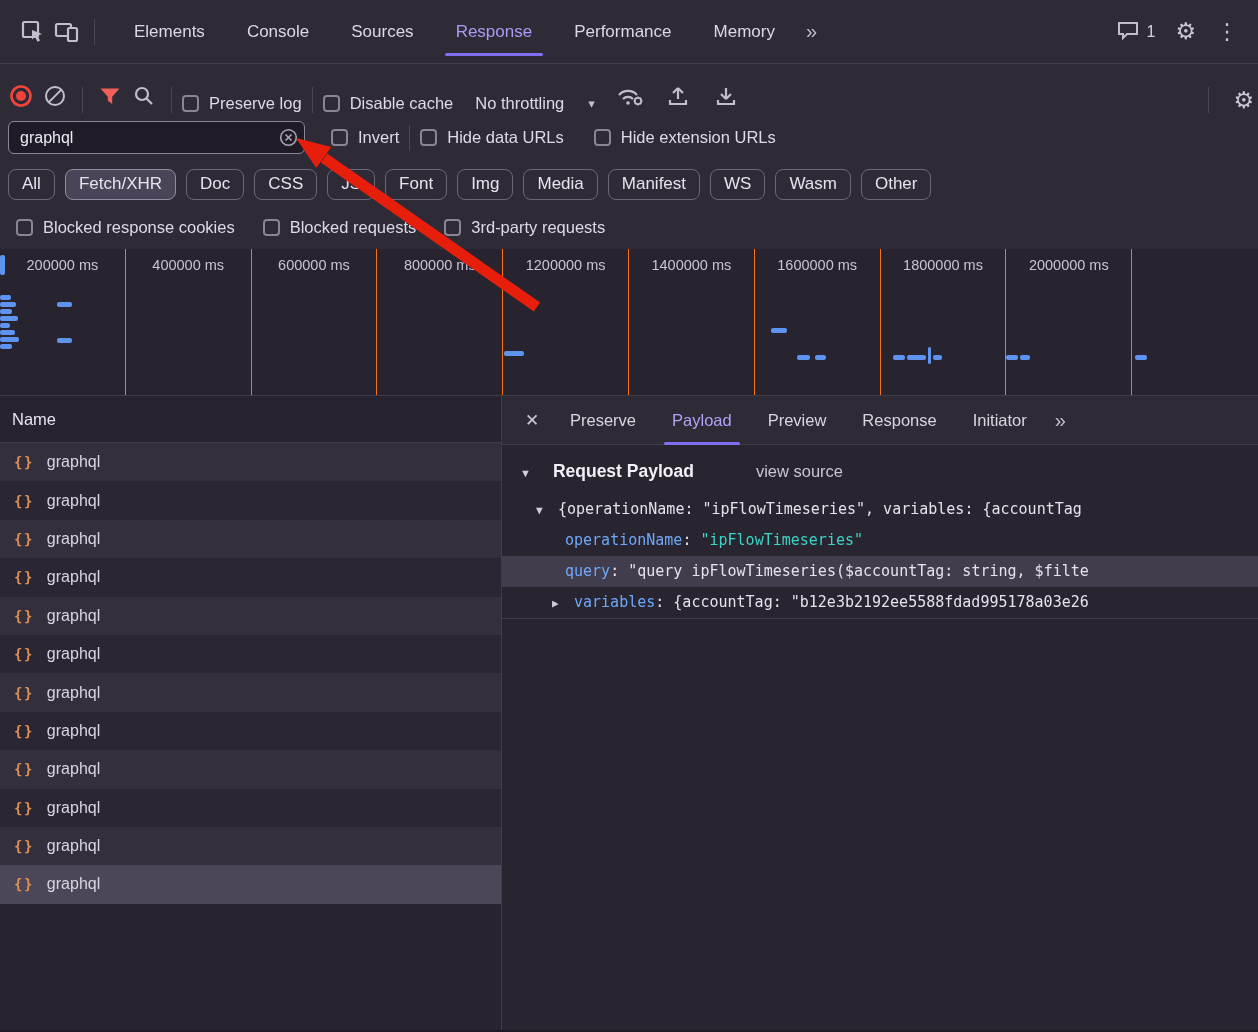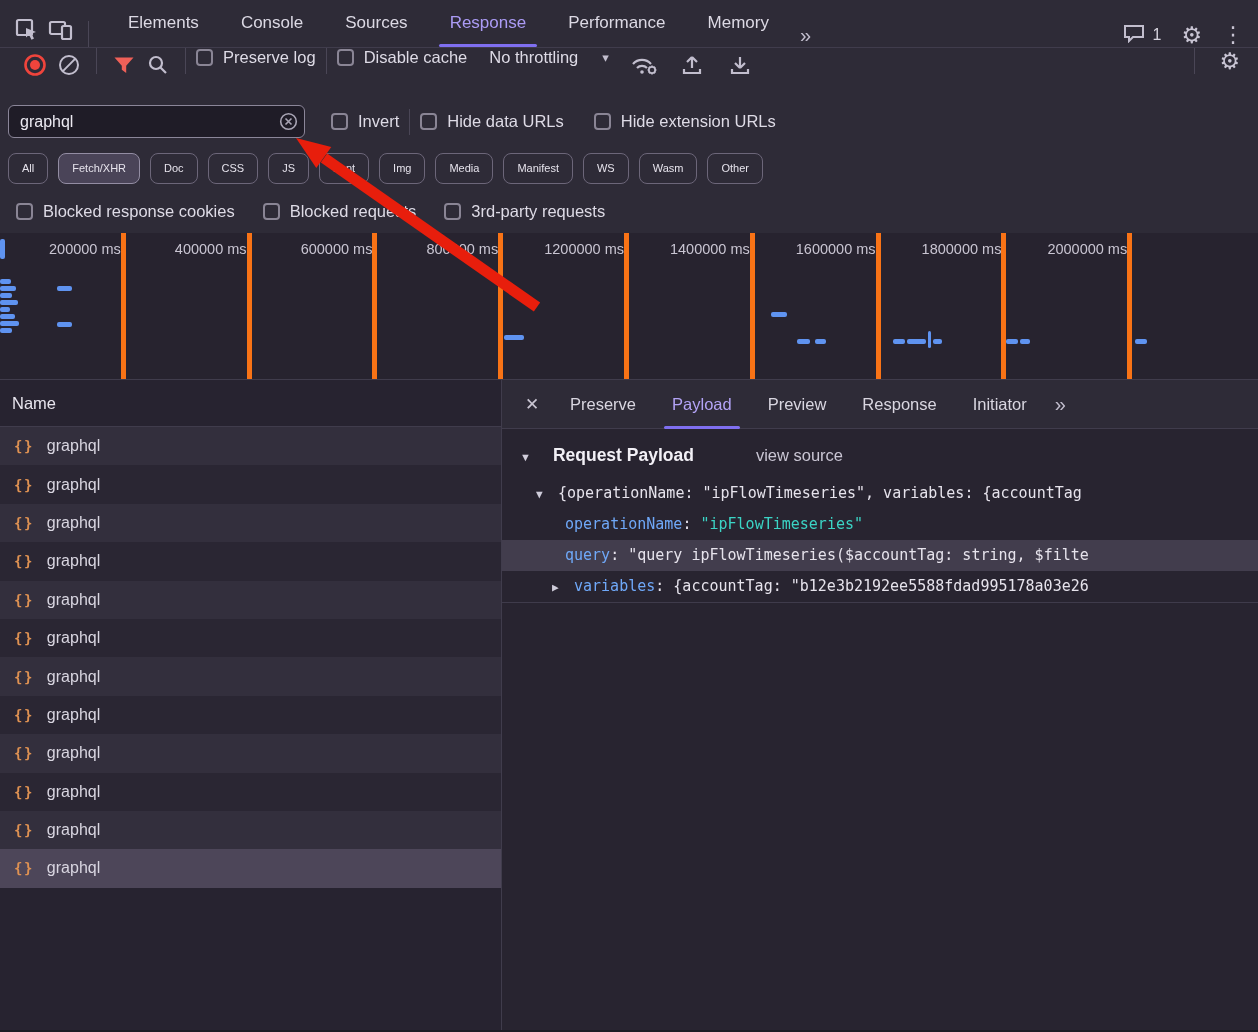--- a/index.html
+++ b/index.html
@@ -6,60 +6,60 @@
     --bar:#2e2b37; --panel:#282430; --panel2:#272330; --border:#403c4c;
     --txt:#dfdce7; --muted:#c2bece; --purple:#ab9bf5; --purline:#7f6ff0;
     --blue:#5f93f0; --orange:#de9152; --rowalt:#332f3d; --rowbase:#2a2633;
     --rowsel:#4d4659; --hl:#423d4d; --key:#6fa8f8; --str:#3bd4c5;
   }
   *{box-sizing:border-box}
   body{margin:0;background:#1a1820;font-family:"Liberation Sans",sans-serif}
   #app{position:relative;width:1258px;height:1032px;overflow:hidden;background:var(--panel);border-bottom:2px solid #1d1b24;color:var(--txt)}
 
   
-  .topbar{height:48px;background:var(--bar);border-bottom:1px solid var(--border);display:flex;align-items:flex-end;padding:0 10px}
+  .topbar{height:64px;background:var(--bar);border-bottom:1px solid var(--border);display:flex;align-items:center;padding:0 16px}
   .icon-btn{display:flex;align-items:center;justify-content:center;width:34px;height:34px;flex:0 0 auto;color:var(--muted)}
   .vdiv{width:1px;height:26px;background:#4a4656;margin:0 10px;flex:0 0 auto}
   #main-tabs{display:flex;height:48px;margin-left:8px}
   .tab{position:relative;display:flex;align-items:center;padding:0 21px;font-size:17px;color:#dcd9e4;white-space:nowrap}
   .tab.sel{color:var(--purple)}
   .tab.sel::after{content:'';position:absolute;left:10px;right:10px;bottom:0;height:3px;background:var(--purline);border-radius:2px}
   .overflow-glyph{font-size:20px;color:var(--muted);padding:0 10px}
   .topbar-right{margin-left:auto;display:flex;align-items:center;gap:20px;padding-right:4px}
   .issues{display:flex;align-items:center;gap:7px;font-size:16px;color:#d5d2dd}
   .glyph-gear{font-size:23px;color:#c8c4d3;line-height:1}
   .glyph-kebab{font-size:22px;color:#c8c4d3;line-height:1}
 
   
-  .toolbar2{height:49px;background:var(--bar);display:flex;align-items:flex-start;padding:0 18px}
+  .toolbar2{height:49px;background:var(--bar);display:flex;align-items:flex-end;padding:0 4px}
   .cb-group{display:flex;align-items:center;flex:0 0 auto}
   .cb{width:17px;height:17px;border:2px solid #8a8595;border-radius:4px;background:transparent;flex:0 0 auto}
   .cb-label{margin-left:10px;font-size:16.5px;color:#dedbe6;white-space:nowrap}
   .throttle{display:flex;align-items:center;margin-left:22px;font-size:16.5px;color:#dedbe6}
   .throttle .caret{margin-left:24px;font-size:13px;color:var(--muted)}
   .toolbar2-right{margin-left:auto;display:flex;align-items:center}
 
   
   .filter-row{height:49px;background:var(--bar);display:flex;align-items:center;padding:0 8px}
   .filter-box{position:relative;width:297px;height:33px;flex:0 0 auto}
   .filter-box input{width:100%;height:100%;background:#1f1c27;border:1px solid #8b8699;border-radius:6px;color:#eceaf2;font-size:16px;font-family:"Liberation Sans",sans-serif;padding:0 34px 0 11px;outline:none}
   .clear-filter{position:absolute;right:7px;top:7px;width:19px;height:19px;display:flex;align-items:center;justify-content:center}
 
   
   .chips-row{height:44px;background:var(--bar);display:flex;align-items:center;gap:10px;padding:0 8px}
-  .chip{height:31px;display:flex;align-items:center;padding:0 13px;border:1.5px solid #6c6679;border-radius:8px;font-size:11px;color:#e6e3ec;white-space:nowrap}
+  .chip{height:31px;display:flex;align-items:center;padding:0 13px;border:1.5px solid #6c6679;border-radius:8px;font-size:17px;color:#e6e3ec;white-space:nowrap}
   .chip.sel{background:#4a4458;border-color:#938da3}
 
   
   .opts-row{height:43px;background:var(--bar);display:flex;align-items:center;gap:28px;padding:0 16px}
 
   
   .timeline{position:relative;height:147px;background:#27232f;border-bottom:1px solid var(--border);overflow:hidden}
   #tl-cols{position:absolute;inset:0;display:grid;grid-template-columns:repeat(10,1fr)}
-  .tl-col{border-right:5px solid #f97316;text-align:right;padding-top:7px}
+  .tl-col{border-right:1px solid #f97316;text-align:center;padding-top:7px}
   .tl-label{font-size:14.5px;color:#c9c5d2;white-space:nowrap}
   #tl-marks{position:absolute;inset:0}
   .mark{position:absolute;background:var(--blue);border-radius:2px}
 
   
   .main{display:flex;height:650px}
   .left{width:502px;flex:0 0 auto;background:var(--panel2);border-right:1px solid var(--border);display:flex;flex-direction:column}
   .name-header{height:47px;flex:0 0 auto;border-bottom:1px solid var(--border);display:flex;align-items:center;padding-left:12px;font-size:16.5px;color:#e8e5ee}
   #rows{flex:1;overflow:hidden}
   .row{height:38.4px;display:flex;align-items:center;padding-left:14px;background:var(--rowbase)}

